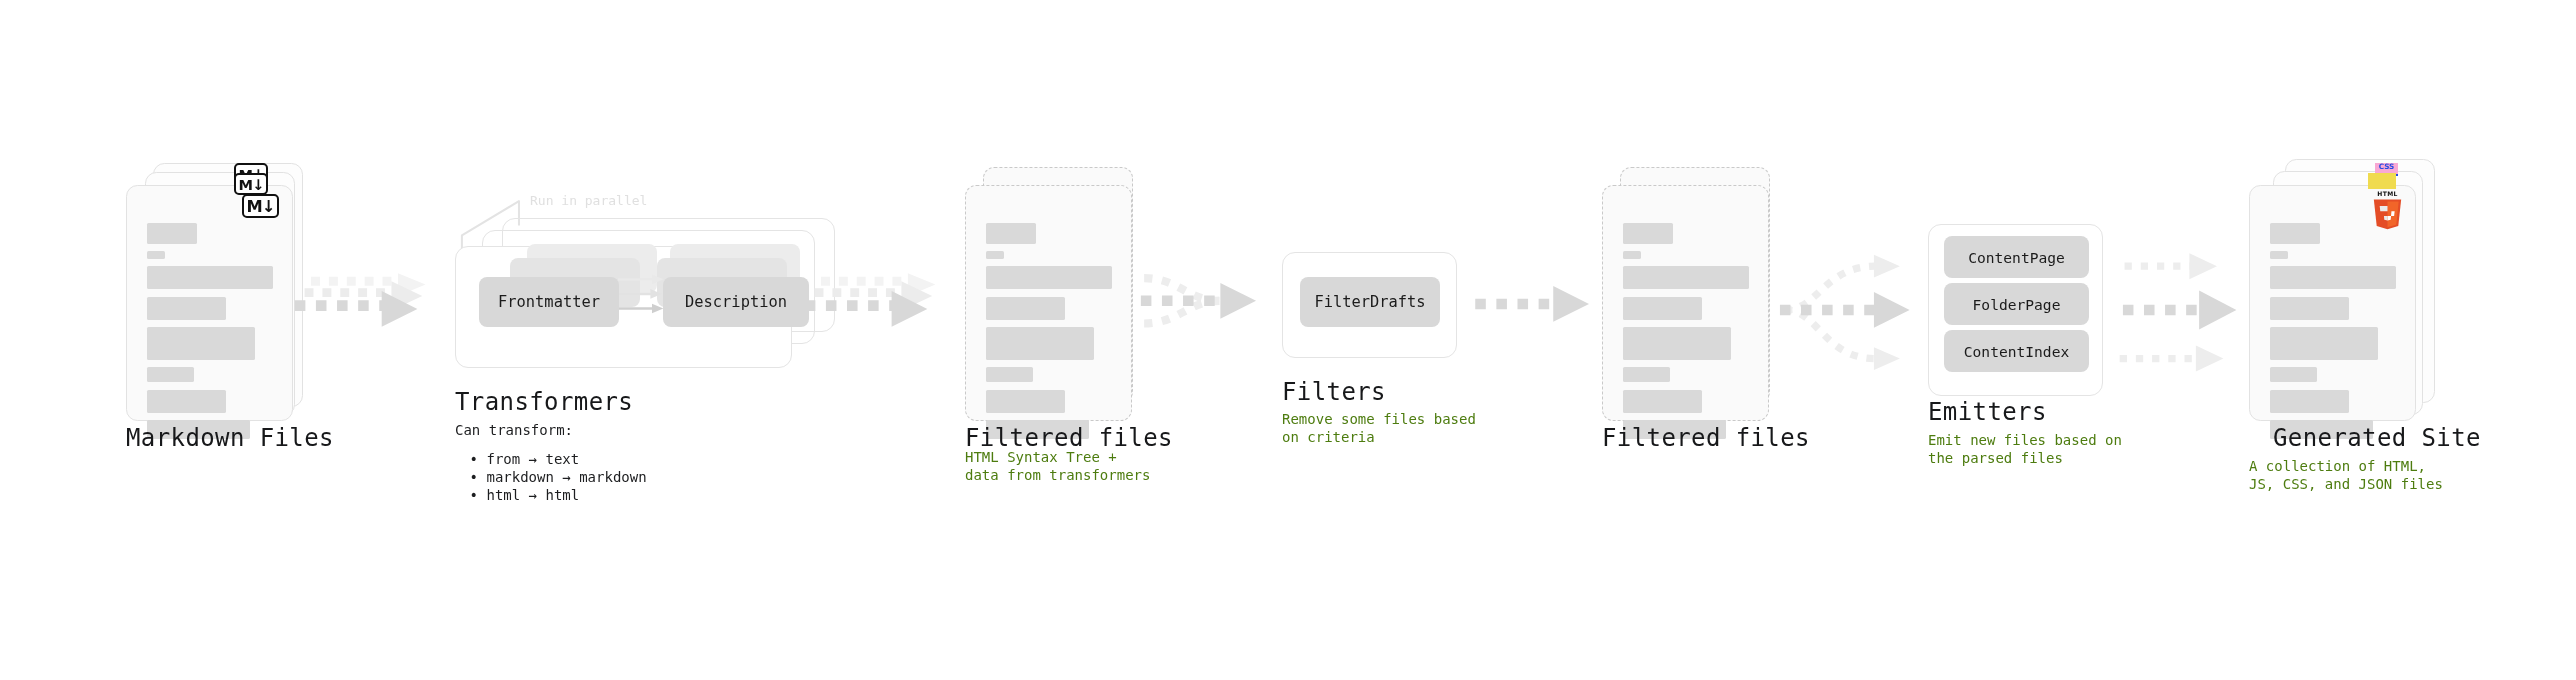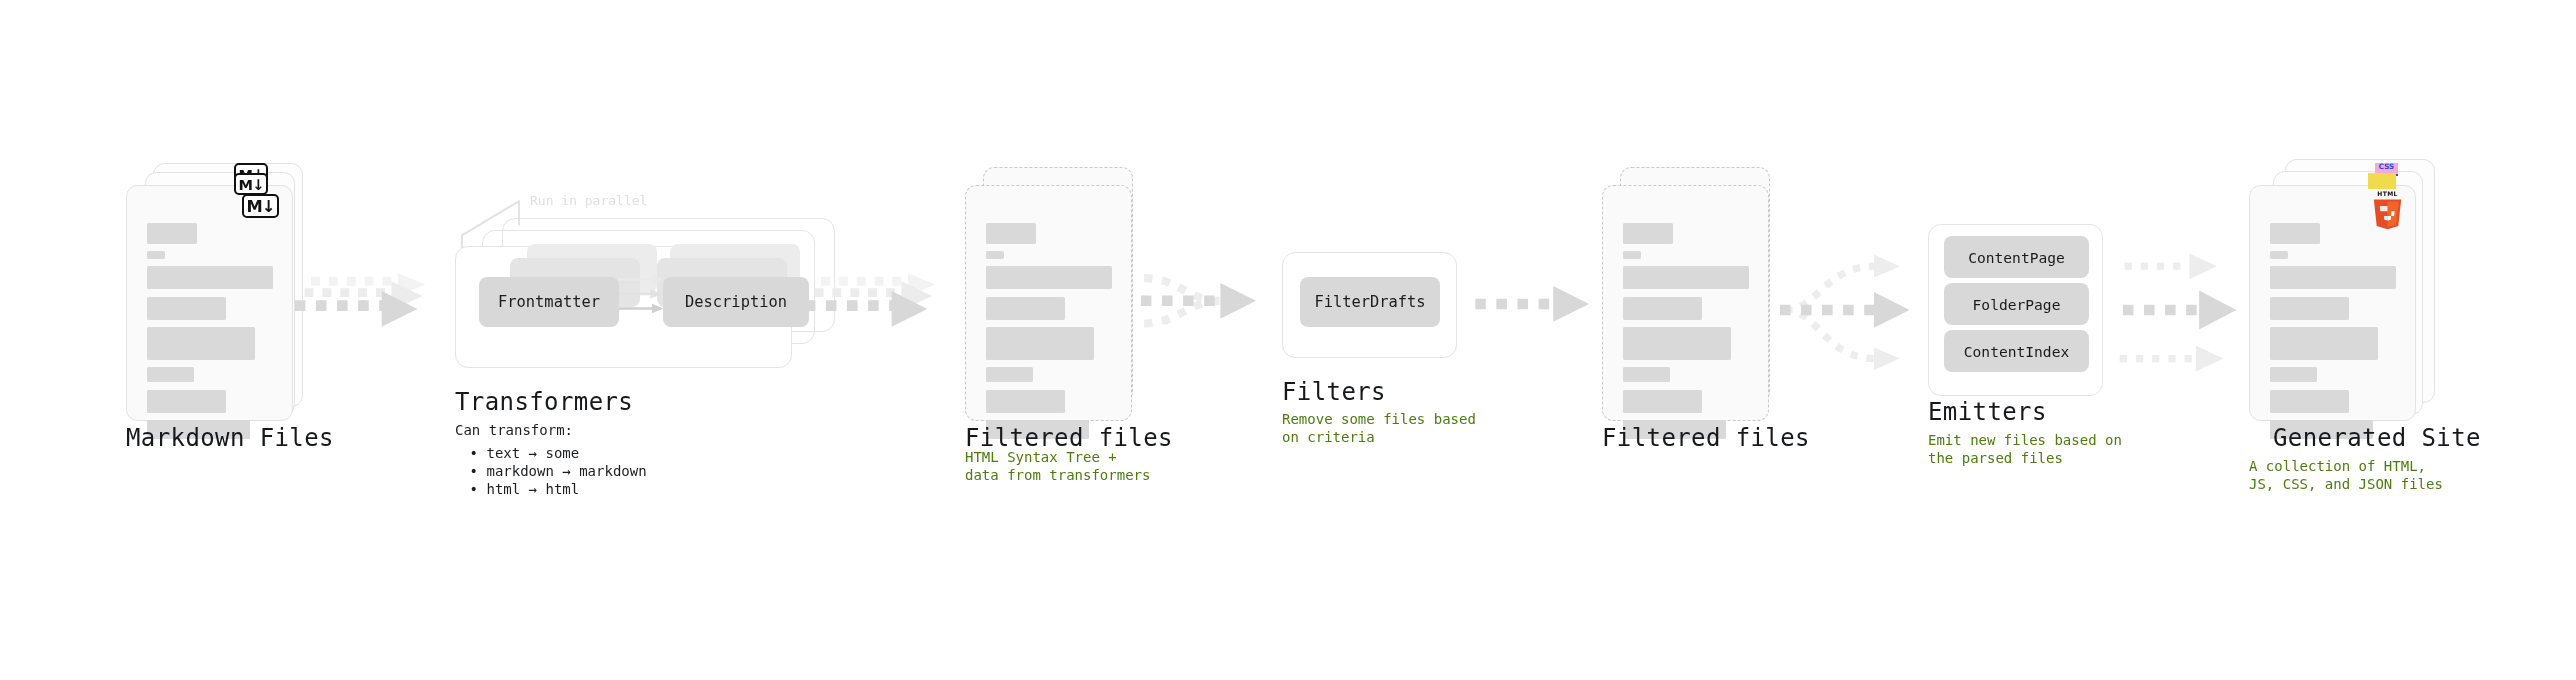--- a/index.html
+++ b/index.html
@@ -117,21 +117,21 @@
     line-height: 18px;
     color: #4d7c0f;
     white-space: pre-line;
   }
   .bullets {
     position: absolute;
     font-size: 14px;
     line-height: 18px;
     color: #1d1e20;
   }
-  .bullets .lead { margin-bottom: 5px; }
+  .bullets .lead { margin-bottom: 11px; }
   .bullets ul { margin: 0; padding-left: 14.6px; list-style: none; }
   .bullets li { white-space: nowrap; }
   .bullets li::before { content: "• "; }
 
   .parallel-label {
     position: absolute;
     font-size: 13px;
     color: #e0e0e0;
     white-space: nowrap;
   }
@@ -214,21 +214,21 @@
     </svg>
 
     <div class="chip" style="left:479px; top:277px; width:140px; height:50px;">Frontmatter</div>
     <div class="chip" style="left:663px; top:277px; width:146px; height:50px;">Description</div>
   </div>
 
   <div class="title" style="left:455px; top:388px;">Transformers</div>
   <div class="bullets" style="left:455px; top:421px;">
     <div class="lead">Can transform:</div>
     <ul>
-      <li>text → some</li>
+      <li>from → text</li>
       <li>markdown → markdown</li>
       <li>html → html</li>
     </ul>
   </div>
 
   <svg class="arrowsvg" style="left:817px; top:273px;" width="146" height="75" viewBox="0 0 180 92">
     <g>
       <path d="M5 10 H118" stroke="#f3f3f3" stroke-width="11" stroke-dasharray="11 11" fill="none"></path>
       <path d="M112 0 L146 14 L112 28 Z" fill="#f3f3f3"></path>
     </g>

